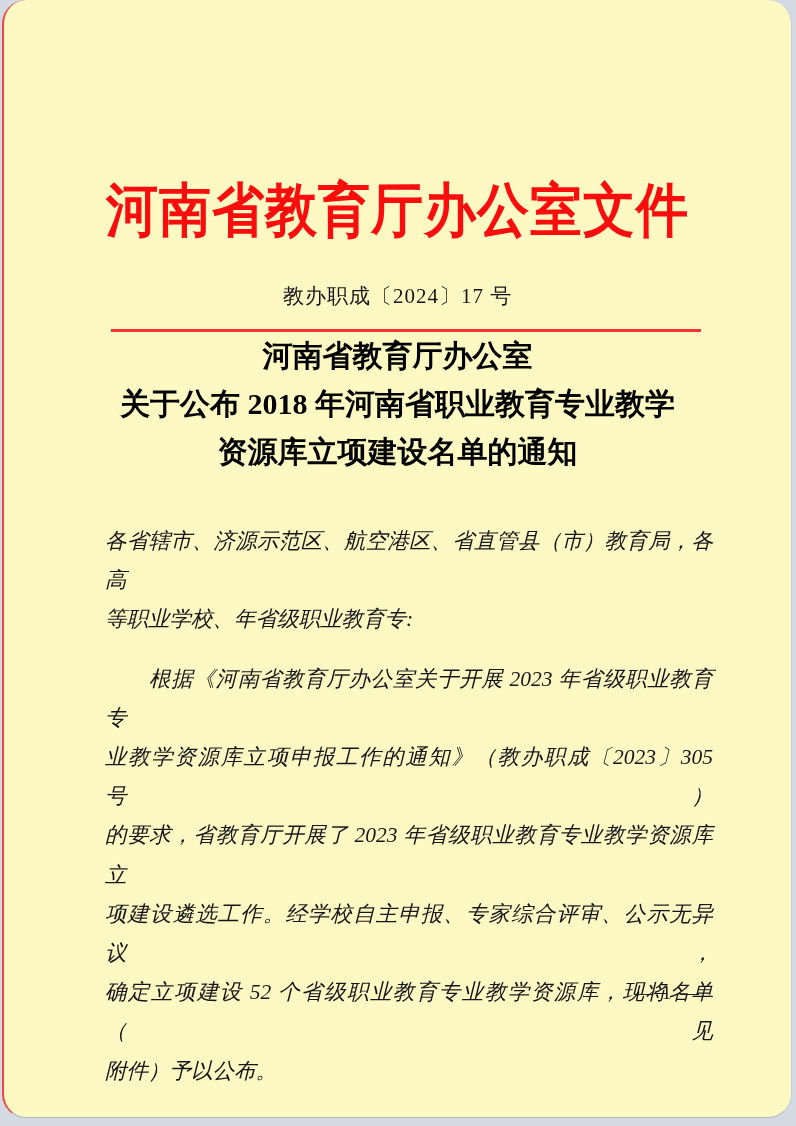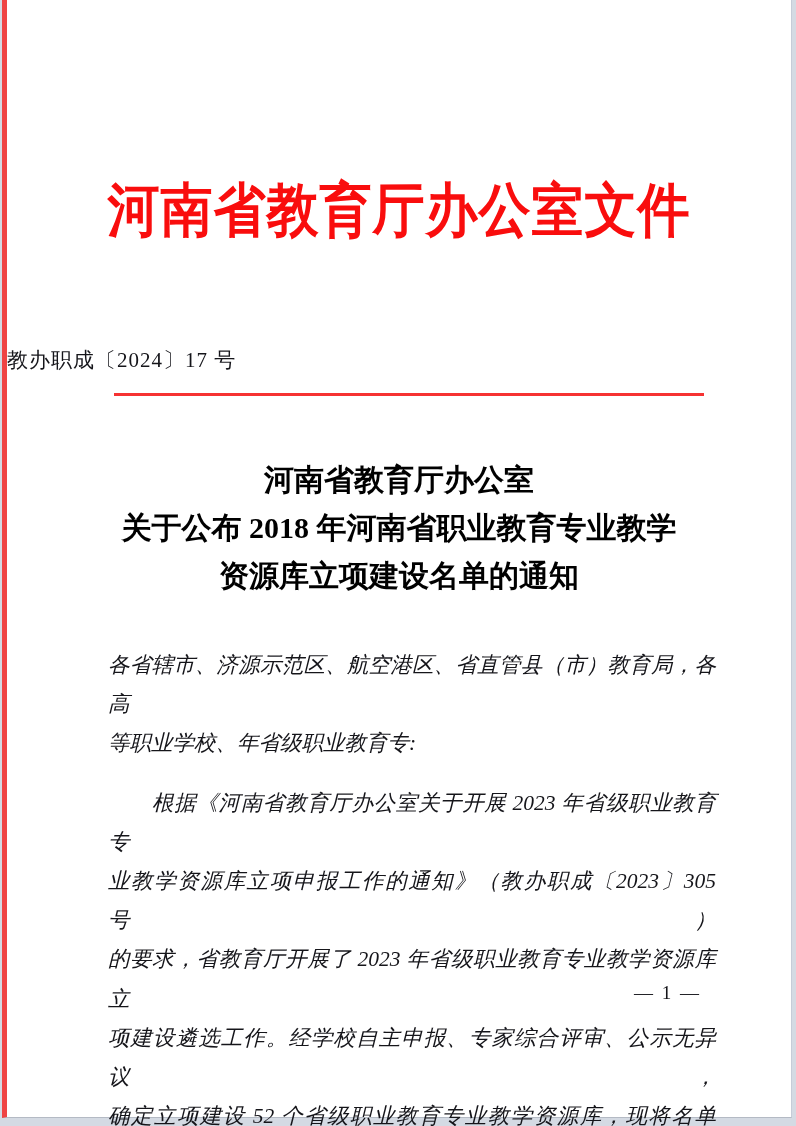--- a/index.html
+++ b/index.html
@@ -7,51 +7,51 @@
     width: 796px; height: 1126px;
     background: #d4dae3;
     font-family: "Liberation Serif", "DejaVu Serif", serif;
     overflow: hidden;
     position: relative;
   }
   .page {
     position: absolute;
     left: 2px; top: 0;
     width: 790px; height: 1118px;
-    background: #ffffff;
-    border-left: 5px solid #ef4444;
+    background: #fef9c3;
+    border-left: 2px solid #ef4444;
     border-right: 1px solid #c6ccd8;
     border-bottom: 1px solid #b4bac4;
+    border-radius: 24px;
   }
   .letterhead {
     margin-top: 172px;
     text-align: center;
     font-size: 52px;
     font-weight: bold;
     color: var(--letterhead-red, #f90d0d);
     letter-spacing: 1px;
     white-space: nowrap;
     transform: scaleY(1.12);
     transform-origin: center top;
   }
   .doc-number {
-    margin-top: 104px;
-    text-align: left;
+    margin-top: 40px;
+    text-align: center;
     font-size: 21px;
     color: #15151a;
     letter-spacing: 1px;
   }
   .red-line {
     margin: 19px 0 0 107px;
     width: 590px;
     height: 3px;
     background: var(--divider-red, #f63232);
   }
   .doc-title {
-    margin-top: 60px;
     text-align: center;
     font-size: 30px;
     font-weight: bold;
     color: #000000;
     line-height: 48px;
   }
   .body-text {
     margin: 46px 0 0 101px;
     width: 608px;
     font-size: 21.5px;

